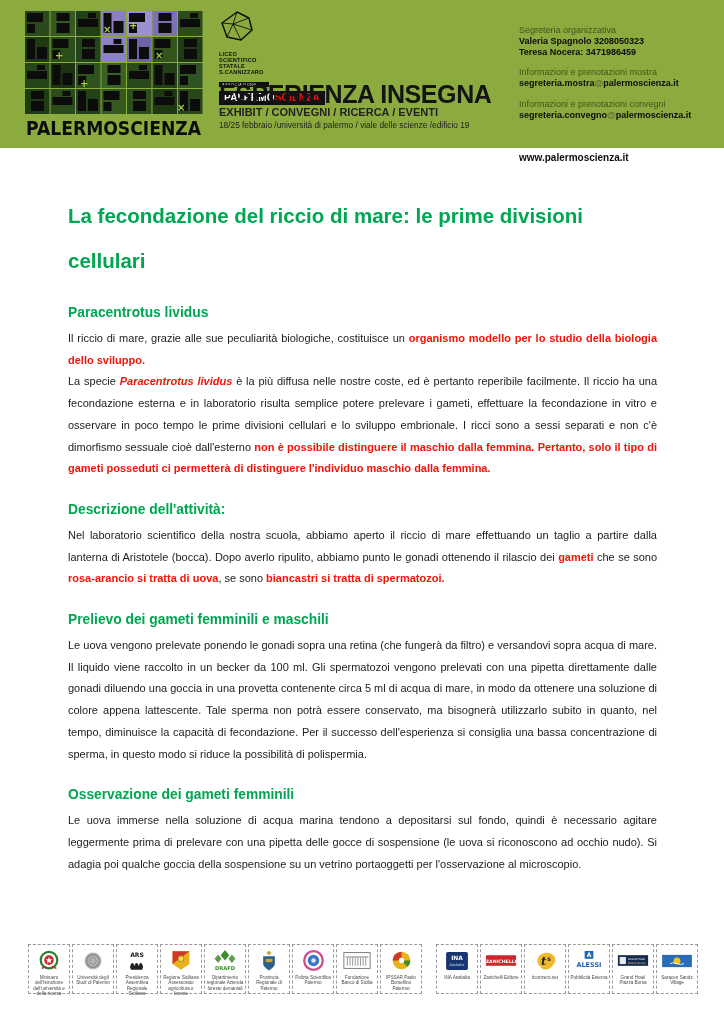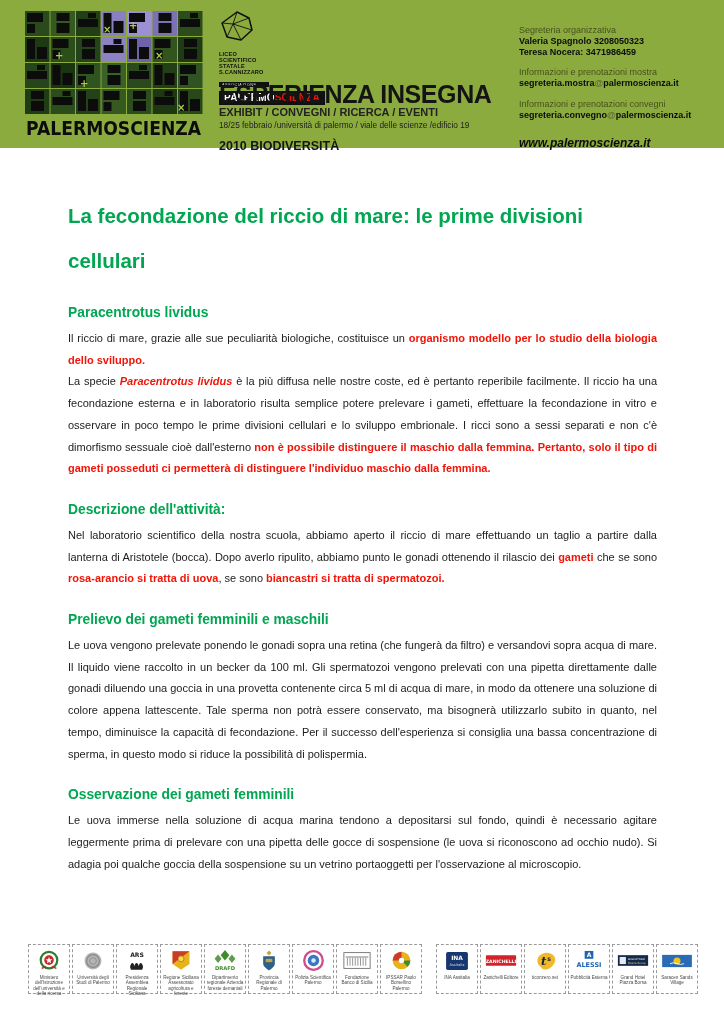--- a/index.html
+++ b/index.html
@@ -19,21 +19,21 @@
   .event{position:absolute;left:219px;top:84px;color:#141414;}
   .event-title{font-size:25px;font-weight:700;letter-spacing:-.4px;line-height:20px;}
   .event-sub{font-size:11px;font-weight:600;margin-top:2px;color:#222;}
   .event-details{font-size:8.3px;margin-top:2px;color:#1d1d1d;}
   .event-year{font-size:12.5px;font-weight:800;margin-top:9px;}
   .contacts{position:absolute;left:519px;top:25px;width:195px;font-size:9px;line-height:10.8px;}
   .contact-group{margin-bottom:10px;}
   .contact-label{color:#46521c;font-weight:400;}
   .contact-line{color:#0c0c0c;font-weight:bold;}
   .at{color:#5d6d33;}
-  .website{margin-top:17px;font-weight:bold;color:#0c0c0c;font-size:12px;font-style:italic;}
+  .website{margin-top:32px;font-weight:bold;color:#0c0c0c;font-size:10px;}
   
   .main{position:absolute;left:68px;top:148px;width:589px;color:#1c1c1c;}
   .doc-title{color:#00a651;font-size:20.5px;font-weight:bold;line-height:45px;margin:45px 0 0;}
   .sec-heading{color:#00a651;font-size:13.8px;font-weight:bold;margin:22px 0 8px;}
   .para{font-size:11px;line-height:21.7px;text-align:justify;margin:0;}
   .red{color:#f21408;font-weight:bold;}
   .italic{font-style:italic;}
   
   .footer{position:absolute;left:28px;top:944px;display:flex;gap:14px;}
   .logo-group{display:flex;gap:2px;}
@@ -166,21 +166,20 @@
       <div class="assoc">
         <span class="assoc-tab">ASSOCIAZIONE</span>
         <span class="assoc-bar"><span>PALERMO</span><span class="scienza">SCIENZA</span></span>
       </div>
     </div>
 
     <div class="event">
       <div class="event-title">ESPERIENZA INSEGNA</div>
       <div class="event-sub">EXHIBIT / CONVEGNI / RICERCA / EVENTI</div>
       <div class="event-details">18/25 febbraio /università di palermo / viale delle scienze /edificio 19</div>
-      <div class="event-year">2010 BIODIVERSITÀ</div>
     </div>
 
     <div class="contacts">
       <div id="contacts-list">
           <div class="contact-group">
             <div class="contact-label">Segreteria organizzativa</div>
             <div class="contact-line">Valeria Spagnolo 3208050323</div>
             <div class="contact-line">Teresa Nocera: 3471986459</div>
           </div>
           <div class="contact-group">

